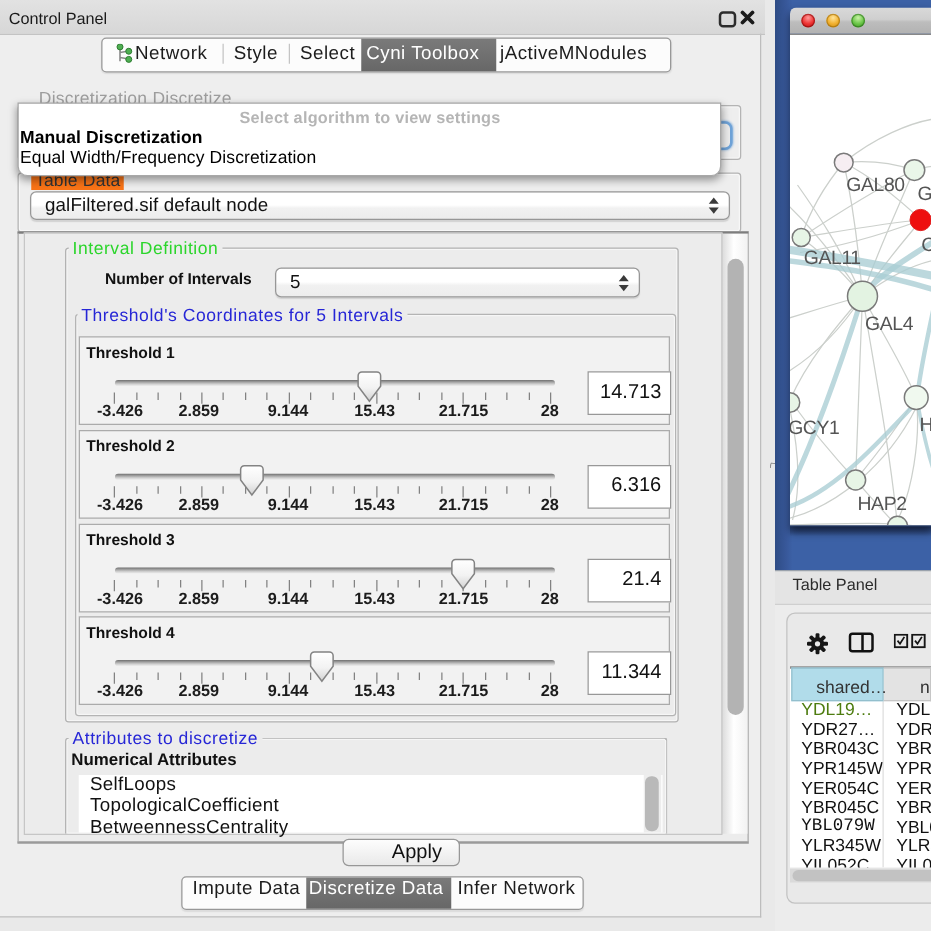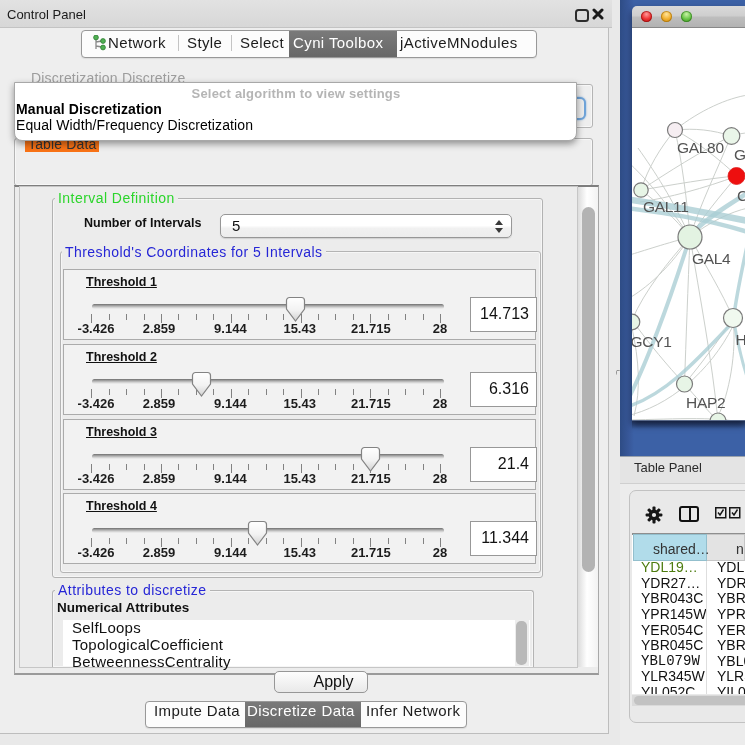--- a/index.html
+++ b/index.html
@@ -13,21 +13,21 @@
   .combotext{position:absolute;left:11px;top:0;font-size:15px;letter-spacing:0.1px;color:#111;}
   .stepper{position:absolute;right:8px;width:8px;top:0;bottom:0;}
   .stepper .up{position:absolute;left:0;width:0;height:0;border-left:4px solid transparent;
      border-right:4px solid transparent;border-bottom:5px solid #3a3a3a;}
   .stepper .dn{position:absolute;left:0;width:0;height:0;border-left:4px solid transparent;
      border-right:4px solid transparent;border-top:5px solid #3a3a3a;}
   .group{position:absolute;border:1px solid #b4b4b4;border-radius:3px;
          box-shadow:inset 0 0 0 1px rgba(255,255,255,0.55);}
   .gtitle{position:absolute;background:#ececec;padding:0 3px;font-size:14px;letter-spacing:0.45px;line-height:15px;}
   .tpanel{position:absolute;left:63px;width:471px;height:69px;background:#f2f2f2;border:1px solid #ababab;}
-  .ptitle{position:absolute;left:22px;top:5px;font-size:12.5px;font-weight:bold;color:#111;text-decoration:underline;}
+  .ptitle{position:absolute;left:5px;top:5px;font-size:12.5px;font-weight:bold;color:#111;}
   .track{position:absolute;left:28px;width:352px;height:5px;border-radius:2.5px;
          background:linear-gradient(#6f6f6f 0%,#a5a5a5 35%,#cfcfcf 65%,#f2f2f2 100%);}
   .vbox{position:absolute;left:406px;top:27px;width:58px;height:33px;background:#fff;
         border:1px solid #989898;font-size:16px;color:#111;text-align:right;
         line-height:32px;padding-right:7px;}
   .ticklbl{position:absolute;top:51px;font-size:13px;font-weight:bold;color:#1c1c1c;
            width:60px;text-align:center;}
   .tabbar{position:absolute;background:#fcfcfc;border:1px solid #989898;border-radius:4px;
           box-shadow:0 1px 1px rgba(0,0,0,0.08);}
   .darktab{position:absolute;top:0;bottom:0;background:linear-gradient(#7a7a7a,#676767);}
@@ -62,20 +62,27 @@
   <div class="tabtxt" style="left:240px;top:34px;">Select</div>
   <div class="tabtxt" style="left:293px;top:34px;color:#fff;">Cyni Toolbox</div>
   <div class="tabtxt" style="left:400px;top:34px;">jActiveMNodules</div>
 
   <div class="group" style="left:14px;top:84px;width:577px;height:42px;"></div>
   <div class="abs" style="left:29px;top:70px;font-size:14px;letter-spacing:0.2px;color:#9d9d9d;background:#eee;padding:0 2px;">Discretization Discretize</div>
   <div class="abs" style="left:540px;top:97px;width:42px;height:19px;border-radius:6px;background:#ececec;border:2.5px solid #6fa3d8;box-shadow:0 0 2px #6fa3d8;"></div>
 
   <div class="group" style="left:14px;top:138px;width:577px;height:46px;"></div>
   <div class="gtitle" style="left:25px;top:137px;color:#333;background:#f97316;font-size:14px;letter-spacing:0.15px;">Table Data</div>
+  <div class="combo" style="left:24px;top:153px;width:558px;height:21px;">
+    <div class="combotext" style="line-height:21px;">galFiltered.sif default node</div>
+    <div class="stepper">
+        <div class="up" style="top:4px;"></div>
+        <div class="dn" style="top:12px;"></div>
+      </div>
+  </div>
 
   <div class="abs" style="left:14px;top:185px;width:583px;height:486px;border-top:2px solid #7e7e7e;border-left:1px solid #a8a8a8;border-right:1px solid #a8a8a8;border-bottom:2px solid #9a9a9a;background:#ececec;">
   </div>
 
   <div class="abs" style="left:577px;top:187px;width:20px;height:480px;background:linear-gradient(90deg,#dcdcdc,#ffffff 45%,#f2f2f2);border-left:1px solid #b0b0b0;"></div>
   <div class="abs" style="left:582px;top:207px;width:13px;height:365px;background:#b3b3b3;border-radius:7px;"></div>
 
   <div class="abs" style="left:19px;top:186px;width:557px;height:480px;border:1px solid #c6c6c6;background:#ececec;"></div>
 
   <div class="group" style="left:52px;top:198px;width:489px;height:378px;border-color:#b2b2b2;"></div>

